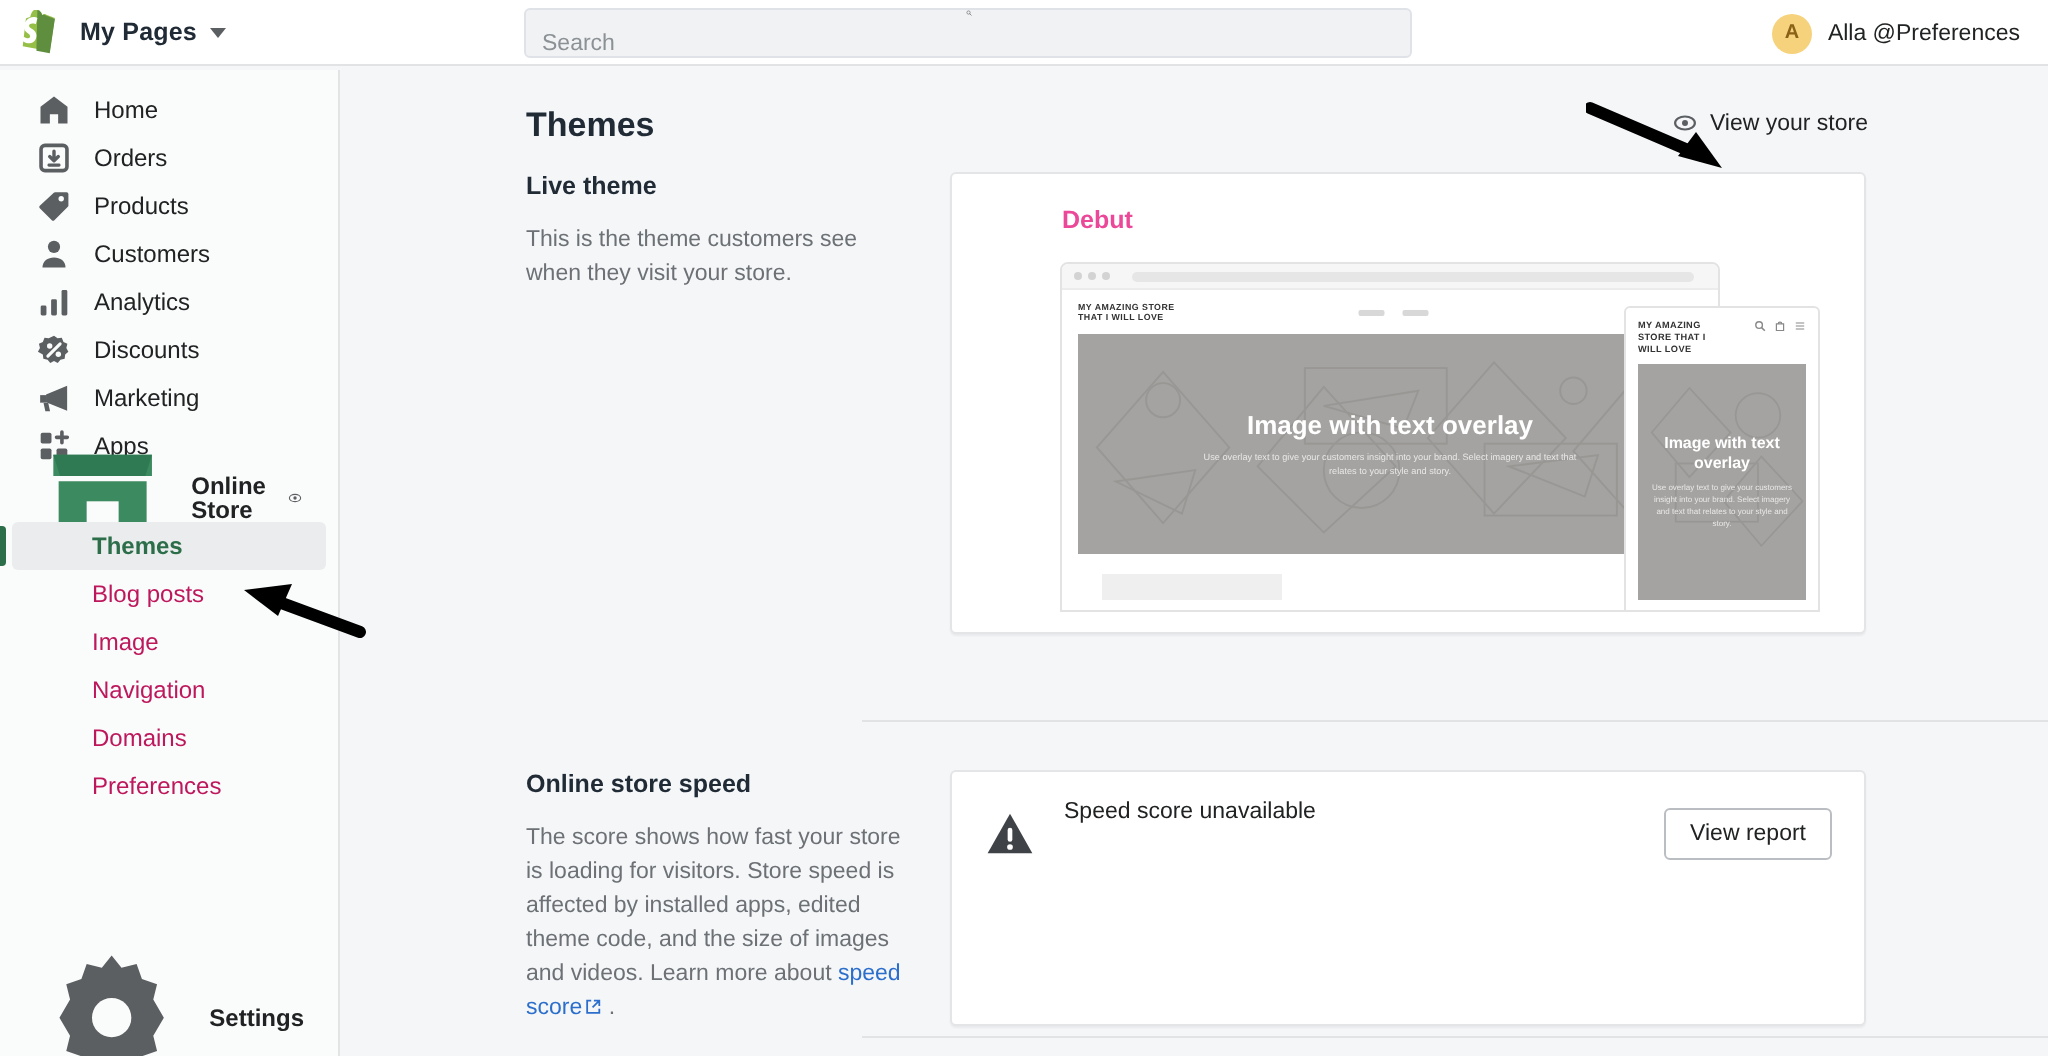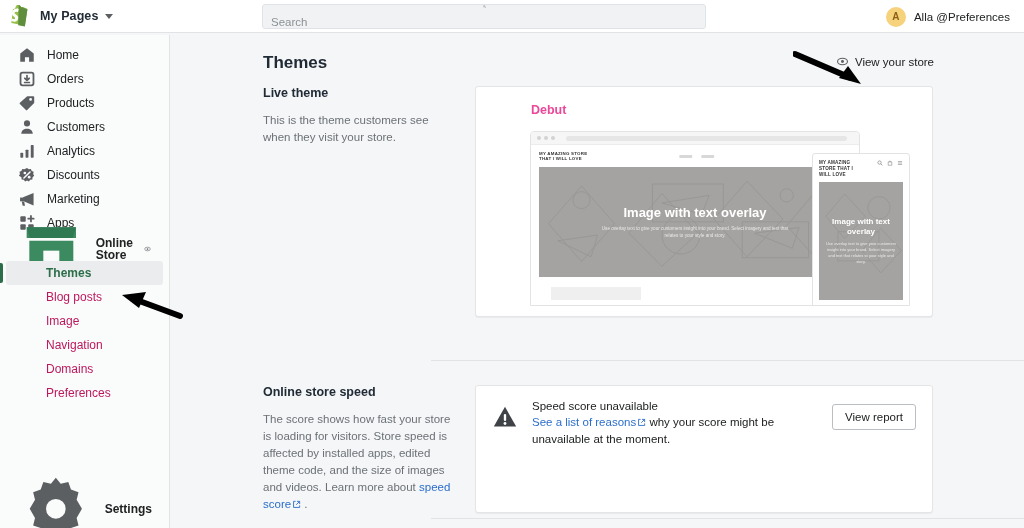--- a/index.html
+++ b/index.html
@@ -568,24 +568,20 @@
 
     <div class="card">
       <div class="speed-card-inner">
         <svg class="warn-icon" width="26" height="26" viewBox="0 0 20 20">
           <path d="M10 2.2 18.6 17.4H1.4z" fill="#3f4246"></path>
           <rect x="9.1" y="7.6" width="1.8" height="5.4" rx=".9" fill="#fff"></rect>
           <circle cx="10" cy="15" r="1.1" fill="#fff"></circle>
         </svg>
         <div>
           <div class="speed-title">Speed score unavailable</div>
-          <div class="speed-body"><span class="link">See a list of reasons</span><svg class="ext-ico" width="9" height="9" viewBox="0 0 20 20">
-                <path d="M8 3H3.5v13.5H17V12" fill="none" stroke="#2c6ecb" stroke-width="2"></path>
-                <path d="M11 3h6v6M17 3l-7.5 7.5" fill="none" stroke="#2c6ecb" stroke-width="2"></path>
-              </svg><span> why your score might be unavailable at the moment.</span></div>
         </div>
         <div class="view-report-wrap">
           <div class="btn btn-view">
             <span>View report</span>
           </div>
         </div>
       </div>
     </div>
   </div>
 

